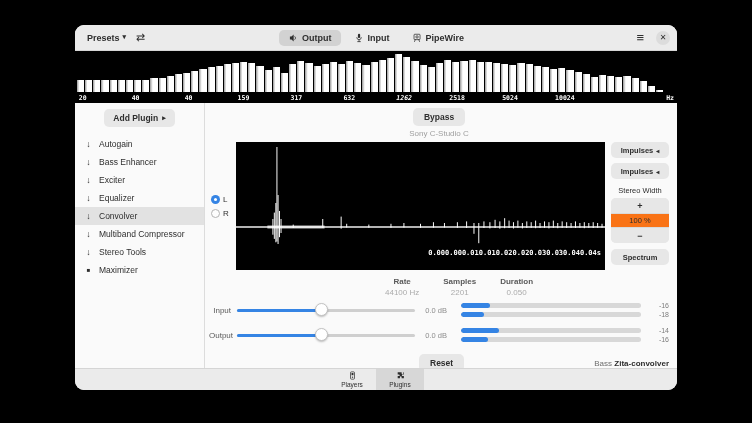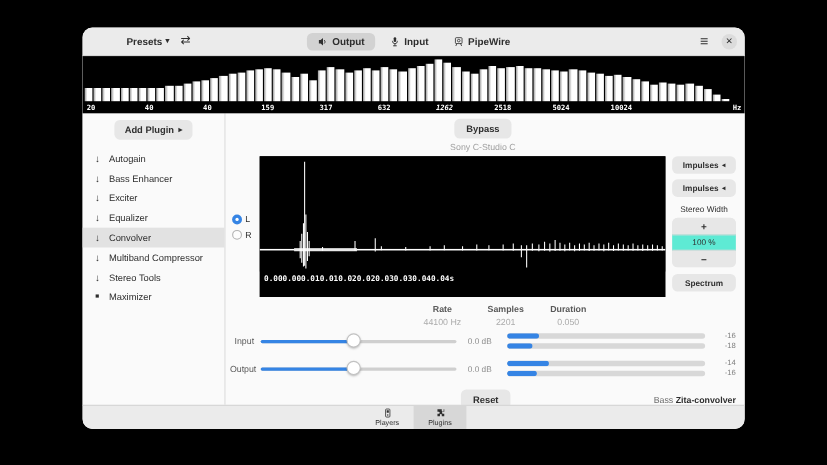--- a/index.html
+++ b/index.html
@@ -6,21 +6,21 @@
   html,body { width:752px; height:423px; background:#000; font-family:"Liberation Sans", sans-serif; overflow:hidden; }
   .stage { position:relative; width:752px; height:423px; background:#000; }
   .window { position:absolute; left:75px; top:25px; width:602px; height:365px; background:#fafafa;
             border-radius:9px; overflow:hidden; display:flex; flex-direction:column;
             box-shadow:0 3px 14px rgba(0,0,0,.65); }
 
   
   .headerbar { height:26px; background:#ebebeb; border-bottom:1px solid #d5d5d5; display:flex;
                align-items:center; padding:0 7px; position:relative; flex:0 0 auto; }
   .hbtn { background:transparent; border:none; font:700 9px "Liberation Sans",sans-serif; color:#2e2e2e;
-          display:flex; align-items:flex-start; gap:3px; padding:3px 5px; border-radius:4px; cursor:pointer;margin-left:28px; }
+          display:flex; align-items:flex-start; gap:3px; padding:3px 5px; border-radius:4px; cursor:pointer; }
   .caret { font-size:7px; }
   .iconbtn { background:transparent; border:none; font-size:11px; color:#2e2e2e; padding:2px 5px;
              border-radius:4px; cursor:pointer; line-height:1; }
   .header-tabs { position:absolute; left:50%; top:0; height:100%; transform:translateX(-50%);
                  display:flex; align-items:center; gap:4px; }
   .htab { display:flex; align-items:center; gap:4px; border:none; background:transparent; padding:3px 9px;
           border-radius:5px; font:700 9px "Liberation Sans",sans-serif; color:#2e2e2e; cursor:pointer; }
   .htab.active { background:#d2d2d2; }
   .htab svg { width:10px; height:10px; }
   .header-right { margin-left:auto; display:flex; align-items:center; gap:7px; }
@@ -59,33 +59,33 @@
   .channel-col { width:27px; flex:0 0 auto; display:flex; flex-direction:column; justify-content:center;
                  gap:5px; padding-left:2px; }
   .radio-row { display:flex; align-items:center; gap:3px; font-size:8px; color:#2e2e2e; cursor:pointer; }
   .radio { width:9px; height:9px; border-radius:50%; border:1px solid #b3b3b3; background:#fdfdfd;
            position:relative; flex:0 0 auto; }
   .radio.on { border:none; background:#3584e4; }
   .radio.on::after { content:""; position:absolute; left:3px; top:3px; width:3px; height:3px;
                      border-radius:50%; background:#fff; }
   .wave-wrap { flex:1 1 auto; background:#000; display:flex; flex-direction:column; min-width:0; }
   .wave-wrap svg { display:block; width:100%; height:105px; }
-  .wave-labels { height:12px; display:flex; justify-content:flex-start; align-items:center;
+  .wave-labels { height:12px; display:flex; justify-content:flex-end; align-items:center;
                  padding:0 4px; font:700 7px "DejaVu Sans Mono",monospace; color:#fff; }
   .controls-col { width:58px; flex:0 0 auto; margin-left:6px; display:flex; flex-direction:column; }
   .side-btn { background:#e7e7e7; border:none; border-radius:5px; height:16px; margin-bottom:5px;
               font:700 7.5px "Liberation Sans",sans-serif; color:#2e2e2e; display:flex; align-items:center;
               justify-content:center; gap:3px; cursor:pointer; }
   .side-btn .arr { font-size:6px; }
   .sw-label { text-align:center; font-size:7.5px; color:#2e2e2e; margin:2px 0 3px 0; }
   .spinbox { background:#e7e7e7; border-radius:5px; overflow:hidden; display:flex; flex-direction:column;
              margin-bottom:6px; }
   .spin-btn { border:none; background:#e7e7e7; height:15px; font:700 9px "Liberation Sans",sans-serif;
               color:#2e2e2e; cursor:pointer; }
-  .spin-val { background:#5eead4; height:15px; display:flex; align-items:center; justify-content:center;
+  .spin-val { background:#f97316; height:15px; display:flex; align-items:center; justify-content:center;
               font-size:7.5px; color:#2e2e2e; border-top:1px solid #dadada; border-bottom:1px solid #dadada; }
 
   .info-row { display:flex; gap:24px; margin:7px 0 5px 176px; }
   .info-col { text-align:center; }
   .info-label { font:700 8px "Liberation Sans",sans-serif; color:#5a5a5a; }
   .info-value { font-size:8px; color:#ababab; margin-top:2px; }
 
   .io-row { display:flex; align-items:center; margin-bottom:9px; }
   .io-label { width:26px; flex:0 0 auto; font-size:8px; color:#5a5a5a; text-align:right; padding-right:4px; }
   .slider { position:relative; width:178px; height:14px; flex:0 0 auto; margin-left:2px; cursor:pointer; }

